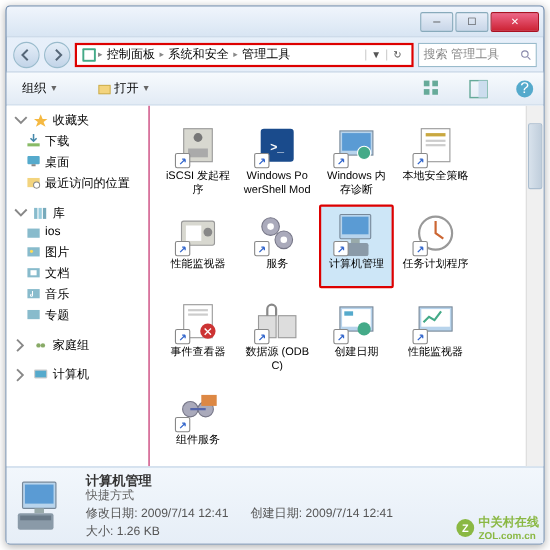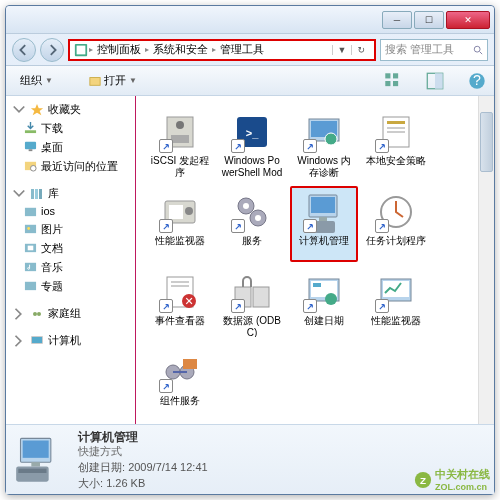--- a/index.html
+++ b/index.html
@@ -455,20 +455,21 @@
           <rect x="8" y="6" width="24" height="16" fill="#5a9bd4"></rect>
           <rect x="16" y="26" width="8" height="4" fill="#9aa"></rect>
           <rect x="2" y="30" width="30" height="14" fill="#8a9aa8" rx="2"></rect>
           <rect x="4" y="32" width="26" height="4" fill="#6a7a88"></rect>
         </svg>
     </div>
     <div class="dinfo">
       <div class="dname">计算机管理</div>
       <div class="dtype">快捷方式</div>
       <div class="dmeta">
+        <span><span>修改日期:</span> <span>2009/7/14 12:41</span></span>
         <span><span>创建日期:</span> <span>2009/7/14 12:41</span></span>
       </div>
       <div class="dmeta">
         <span><span>大小:</span> <span>1.26 KB</span></span>
       </div>
     </div>
   </div>
 </div>
 
 <div class="watermark">

